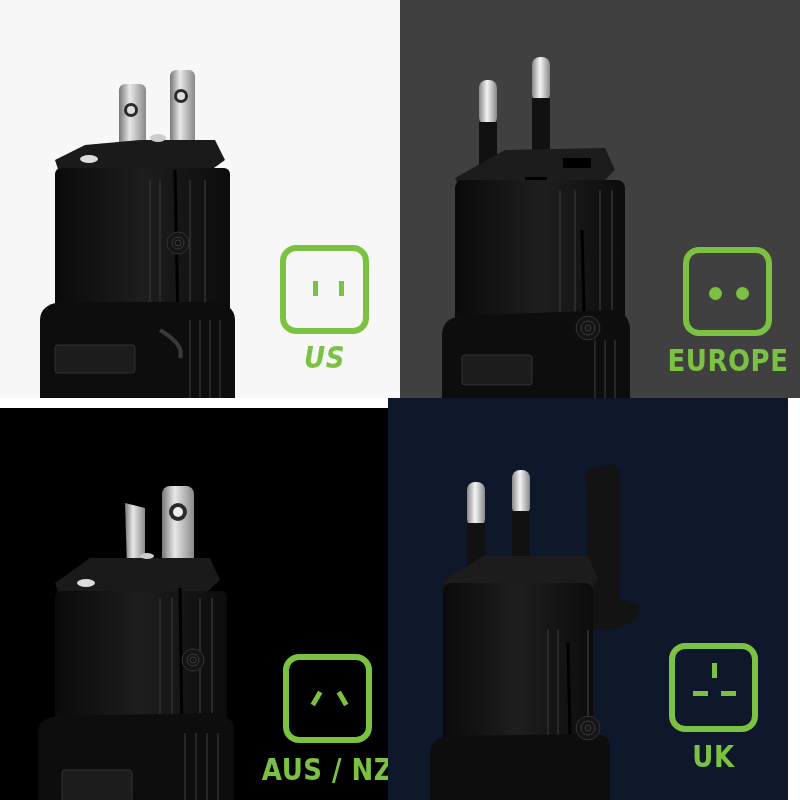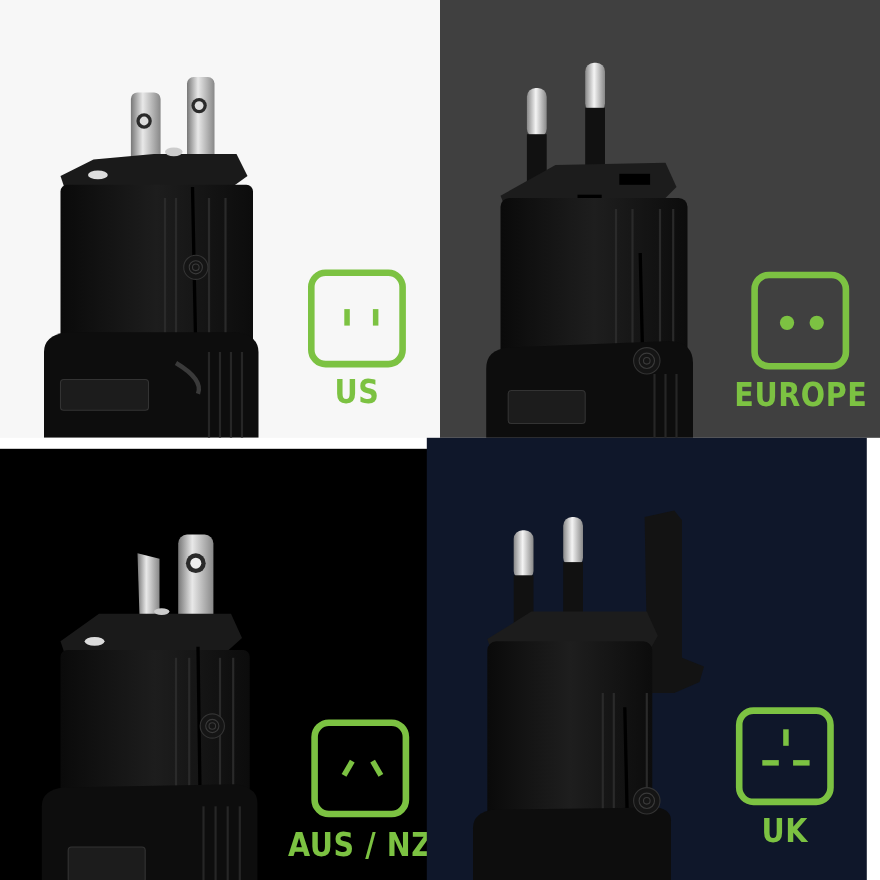--- a/index.html
+++ b/index.html
@@ -1,18 +1,18 @@
 <!DOCTYPE html>
 <html><head>
 <meta charset="utf-8">
 <style>
   html, body { margin:0; padding:0; }
   body { width:800px; height:800px; position:relative; overflow:hidden; font-family:"DejaVu Sans", sans-serif; background:#fff; }
   .quad { position:absolute; width:400px; height:400px; overflow:hidden; }
-  .q-us { left:0; top:0; height:398px; background:#f7f7f7; }
+  .q-us { left:0; top:0; height:398px; background:#f7f7f7;font-style:italic; }
   .q-eu { left:400px; top:0; height:398px; background:#404040; }
   .q-au { left:0; top:408px; height:402px; background:#000000; }
   .q-uk { left:388px; top:398px; height:402px; background:#0f172a; }
 
   .photo { position:absolute; left:0; top:0; width:400px; height:402px; }
 
   .badge { position:absolute; }
   .icon-box { position:absolute; width:77px; height:77px; border:6px solid var(--g); border-radius:16px; box-sizing:content-box; }
   .label { position:absolute; color:var(--g); font-family:"DejaVu Sans", sans-serif; font-weight:bold; font-size:26px; letter-spacing:0.5px; white-space:nowrap; text-align:center; transform:scaleY(1.15); transform-origin:top center; }
   .slot { position:absolute; background:var(--g); }

